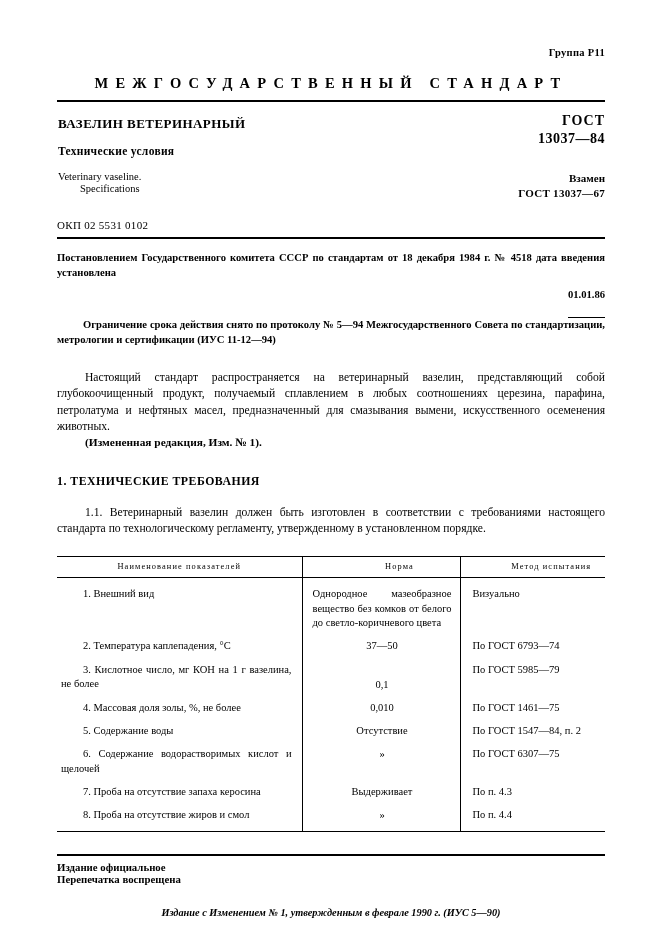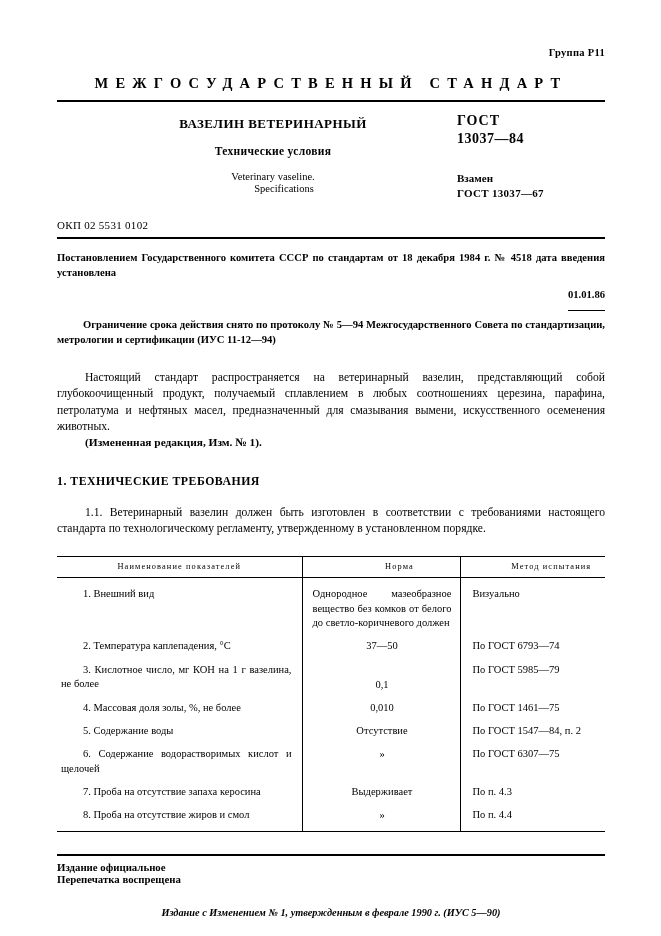--- a/index.html
+++ b/index.html
@@ -47,24 +47,24 @@
   }
 
   
   .titleblock {
     position: relative;
     height: 95px;
     margin-top: 14px;
   }
   .titleblock .left {
     position: absolute;
-    left: 16px;
+    left: 1px;
     top: 0;
     width: 400px;
-    text-align: center;
+    text-align: left;
   }
   .doc-title {
     font-size: 13px;
     font-weight: bold;
     letter-spacing: 0.45px;
   }
   .doc-sub {
     font-size: 11.5px;
     font-weight: bold;
     margin-top: 13px;
@@ -76,21 +76,21 @@
     line-height: 1.18;
     font-family: Liberation Serif, serif;
   }
   .doc-en .l2 { padding-left: 22px; }
 
   .titleblock .right {
     position: absolute;
     left: 400px;
     top: -3px;
     width: 148px;
-    text-align: left;
+    text-align: right;
   }
   .gost-word {
     font-size: 14px;
     font-weight: bold;
     letter-spacing: 1px;
   }
   .gost-num {
     font-size: 14px;
     font-weight: bold;
     margin-top: 2px;
@@ -128,21 +128,21 @@
     text-align: justify;
   }
   .decree-date {
     margin-top: 9px;
     text-align: right;
     font-size: 10.6px;
     font-weight: bold;
   }
   .decree-date span {
     border-bottom: 1.4px solid #000;
-    padding-bottom: 10px;
+    padding-bottom: 17px;
   }
   .limitation {
     font-size: 10.6px;
     font-weight: bold;
     line-height: 1.42;
     margin-top: 17px;
     text-align: justify;
   }
   .limitation .ind { padding-left: 26px; }
 
@@ -315,21 +315,21 @@
         <thead>
           <tr>
             <th class="b1">Наименование показателей</th>
             <th class="b2">Норма</th>
             <th class="b3">Метод испытания</th>
           </tr>
         </thead>
         <tbody>
           <tr class="first">
             <td class="col1"><span class="num">1.  Внешний вид</span></td>
-            <td class="col2 just">Однородное мазеобразное вещество без комков от белого до светло-коричневого должен</td>
+            <td class="col2 just">Однородное мазеобразное вещество без комков от белого до светло-коричневого цвета</td>
             <td class="col3">Визуально</td>
           </tr>
           <tr>
             <td class="col1 cellgap"></td>
             <td class="col2 cellgap"></td>
             <td class="col3 cellgap"></td>
           </tr>
           <tr>
             <td class="col1"><span class="num">2.  Температура каплепадения, °С</span></td>
             <td class="col2">37—50</td>

